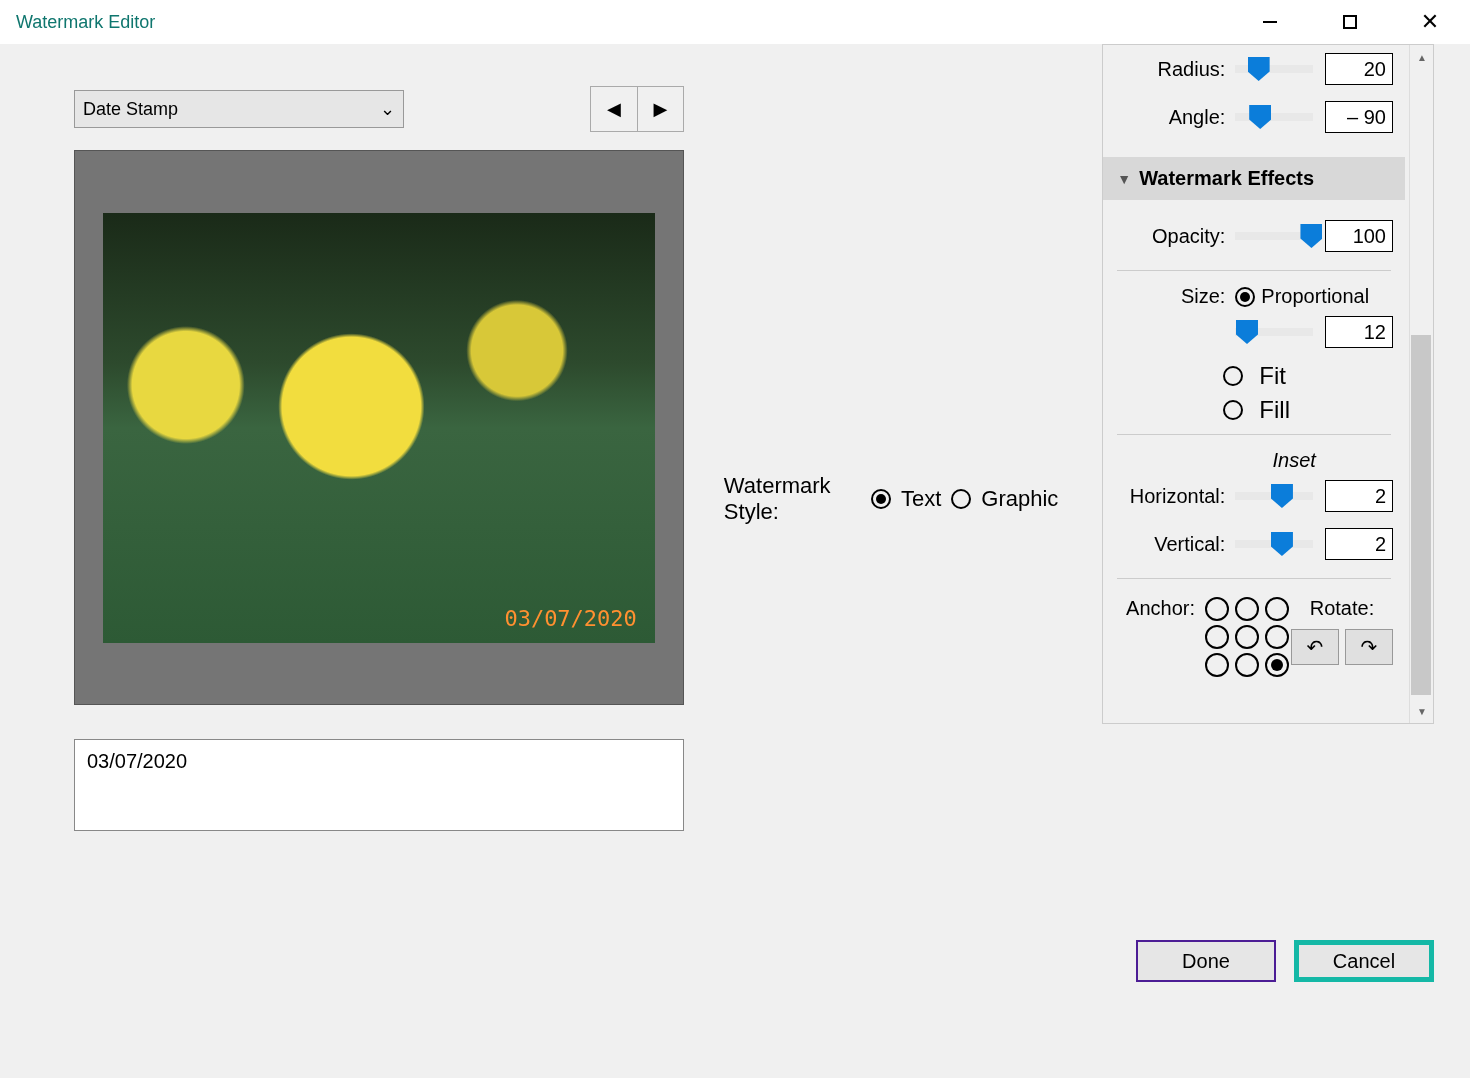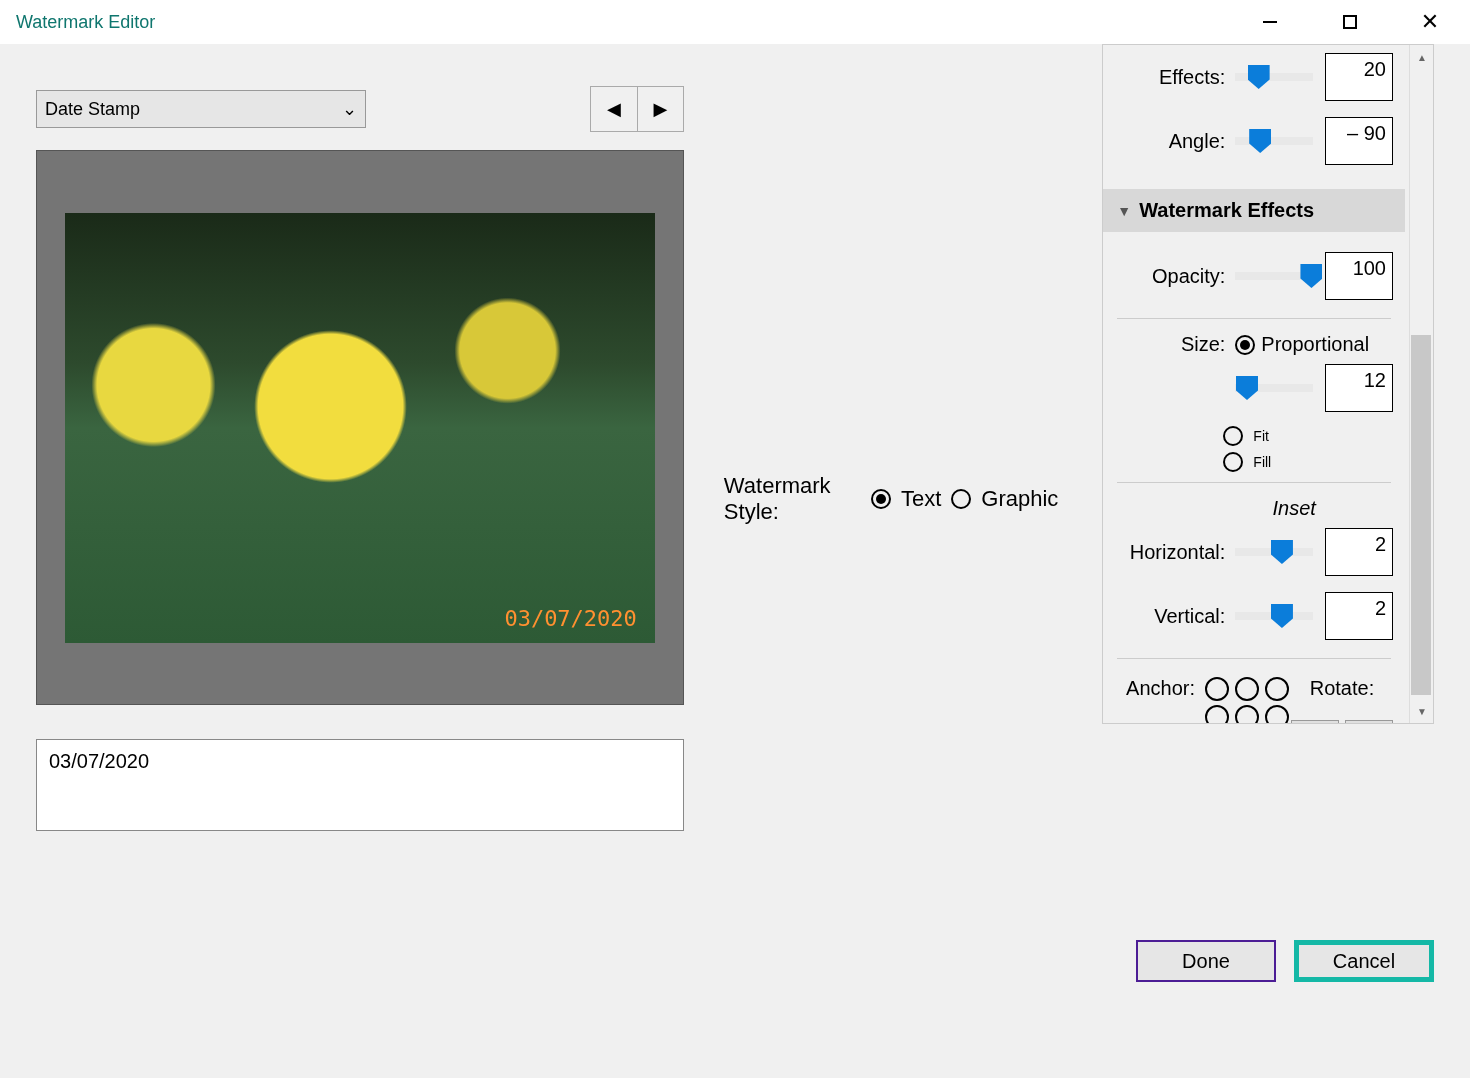--- a/index.html
+++ b/index.html
@@ -5,21 +5,21 @@
 * { box-sizing: border-box; margin: 0; padding: 0; }
 body { font-family: "Segoe UI", Arial, sans-serif; background: #f0f0f0; width: 1470px; height: 1078px; overflow: hidden; }
 .titlebar { height: 44px; background: #fff; display: flex; align-items: center; padding-left: 16px; }
 .titlebar-title { font-size: 18px; color: #0f766e; }
 .titlebar-controls { margin-left: auto; display: flex; }
 .titlebar-btn { width: 80px; height: 44px; background: #fff; display: flex; align-items: center; justify-content: center; font-size: 18px; }
 .win-minimize { width: 14px; height: 2px; background: #000; }
 .win-maximize { width: 14px; height: 14px; border: 2px solid #000; }
 .win-close { font-size: 22px; line-height: 1; }
 .main { display: flex; padding: 0 36px; gap: 40px; height: 880px; }
-.left-col { width: 700px; display: flex; flex-direction: column; }
+.left-col { width: 700px; display: flex; flex-direction: column; margin-left: 38px; }
 .top-row { display: flex; align-items: center; margin-top: 42px; margin-bottom: 18px; }
 .preset-select { width: 330px; height: 38px; background: #e6e6e6; border: 1px solid #999; font-size: 18px; padding-left: 8px; display: flex; align-items: center; justify-content: space-between; padding-right: 8px; }
 .nav-arrows { margin-left: auto; display: flex; border: 1px solid #aaa; }
 .nav-arrow { width: 46px; height: 44px; background: #f0f0f0; display: flex; align-items: center; justify-content: center; font-size: 18px; border: none; }
 .nav-arrow + .nav-arrow { border-left: 1px solid #aaa; }
 .preview-frame { background: #757575; border: 1px solid #555; height: 555px; display: flex; align-items: center; justify-content: center; padding: 28px; }
 .preview-image { width: 100%; height: 430px; position: relative; background: radial-gradient(circle at 45% 45%, #f2dd3e 0%, #f2dd3e 18%, transparent 19%), radial-gradient(circle at 15% 40%, #e8d840 0%, #e8d840 10%, transparent 11%), radial-gradient(circle at 75% 32%, #d8c838 0%, #d8c838 9%, transparent 10%), linear-gradient(to bottom, #1a2a18 0%, #2d4a2d 35%, #3a6540 50%, #2d5a35 100%); background-color: #2d5a35; }
 .preview-date { position: absolute; bottom: 12px; right: 18px; color: #ff9030; font-size: 22px; font-family: monospace; }
 .text-input { margin-top: 34px; border: 1px solid #888; background: #fff; height: 92px; padding: 10px 12px; font-size: 20px; }
 .right-col { flex: 1; display: flex; }
@@ -30,24 +30,24 @@
 .scrollbar { position: absolute; right: 0; top: 0; width: 24px; height: 100%; background: #f0f0f0; border-left: 1px solid #ddd; }
 .scroll-arrow { width: 24px; height: 24px; background: #f0f0f0; display: flex; align-items: center; justify-content: center; font-size: 10px; color: #666; position: absolute; }
 .scroll-arrow.up { top: 0; }
 .scroll-arrow.down { bottom: 0; }
 .scroll-thumb { position: absolute; right: 2px; width: 20px; background: #c8c8c8; top: 290px; height: 360px; }
 .settings-content { padding-right: 28px; }
 .setting-row { display: flex; align-items: center; padding: 8px 12px; }
 .setting-label { width: 110px; text-align: right; font-size: 20px; margin-right: 10px; }
 .slider-track { flex: 1; height: 8px; background: #e8e8e8; position: relative; margin-right: 12px; }
 .slider-thumb { position: absolute; top: -8px; width: 22px; height: 24px; background: #0b7dda; clip-path: polygon(0 0, 100% 0, 100% 60%, 50% 100%, 0 60%); transform: translateX(-50%); }
-.value-box { width: 68px; height: 48px; border: 1px solid #000; background: #fff; text-align: right; padding-right: 6px; font-size: 20px; line-height: 30px; }
+.value-box { width: 68px; height: 32px; border: 1px solid #000; background: #fff; text-align: right; padding-right: 6px; font-size: 20px; line-height: 30px; }
 .section-header { background: #d8d8d8; padding: 10px 14px; font-size: 20px; font-weight: bold; display: flex; align-items: center; gap: 8px; margin-top: 16px; }
 .section-header .tri { font-size: 14px; color: #555; }
-.sub-row { padding-left: 120px; display: flex; align-items: center; gap: 10px; font-size: 14px; margin: 6px 0; }
+.sub-row { padding-left: 120px; display: flex; align-items: center; gap: 16px; font-size: 24px; margin: 6px 0; }
 .inset-title { text-align: center; font-size: 20px; margin-top: 14px; padding-left: 80px; font-style: italic; }
 .anchor-grid { display: grid; grid-template-columns: repeat(3, 26px); gap: 4px; }
 .anchor-cell { width: 24px; height: 24px; border: 2px solid #000; border-radius: 50%; }
 .anchor-cell.sel::after { content: ""; display: block; width: 12px; height: 12px; background: #000; border-radius: 50%; margin: 4px; }
 .rotate-btns { display: flex; gap: 6px; }
 .rotate-btn { width: 48px; height: 36px; background: #e0e0e0; border: 1px solid #999; display: flex; align-items: center; justify-content: center; font-size: 20px; }
 .bottom-buttons { display: flex; justify-content: flex-end; gap: 18px; padding: 16px 36px; }
 .btn { width: 140px; height: 42px; font-size: 20px; border: 5px solid #14b8a6; background: #e6e6e6; display: flex; align-items: center; justify-content: center; }
 .btn.primary { border: 2px solid #4c1d95; }
 hr.divider { border: none; border-top: 1px solid #ccc; margin: 10px 14px; }
@@ -98,21 +98,21 @@
       <span class="radio checked"></span>
       <span>Text</span>
       <span class="radio"></span>
       <span>Graphic</span>
     </div>
 
     <div class="settings-panel">
       <div class="settings-content">
 
         <div class="setting-row">
-          <div class="setting-label">Effects:</div>
+          <div class="setting-label">Radius:</div>
           <div class="slider-track">
               <div class="slider-thumb" style="left:30%"></div>
             </div>
           <div class="value-box">20</div>
         </div>
 
         <div class="setting-row">
           <div class="setting-label">Angle:</div>
           <div class="slider-track">
               <div class="slider-thumb" style="left:32%"></div>
@@ -187,21 +187,21 @@
             <div class="anchor-cell"></div>
             <div class="anchor-cell"></div>
             <div class="anchor-cell"></div>
             <div class="anchor-cell"></div>
             <div class="anchor-cell"></div>
             <div class="anchor-cell"></div>
             <div class="anchor-cell"></div>
             <div class="anchor-cell sel"></div>
           </div>
           <div style="flex:1"></div>
-          <div style="display:flex;flex-direction:column;align-items:center;gap:20px">
+          <div style="display:flex;flex-direction:column;align-items:center;gap:9px">
             <span style="font-size:20px">Rotate:</span>
             <div class="rotate-btns">
               <div class="rotate-btn">↶</div>
               <div class="rotate-btn">↷</div>
             </div>
           </div>
         </div>
 
       </div>
 

